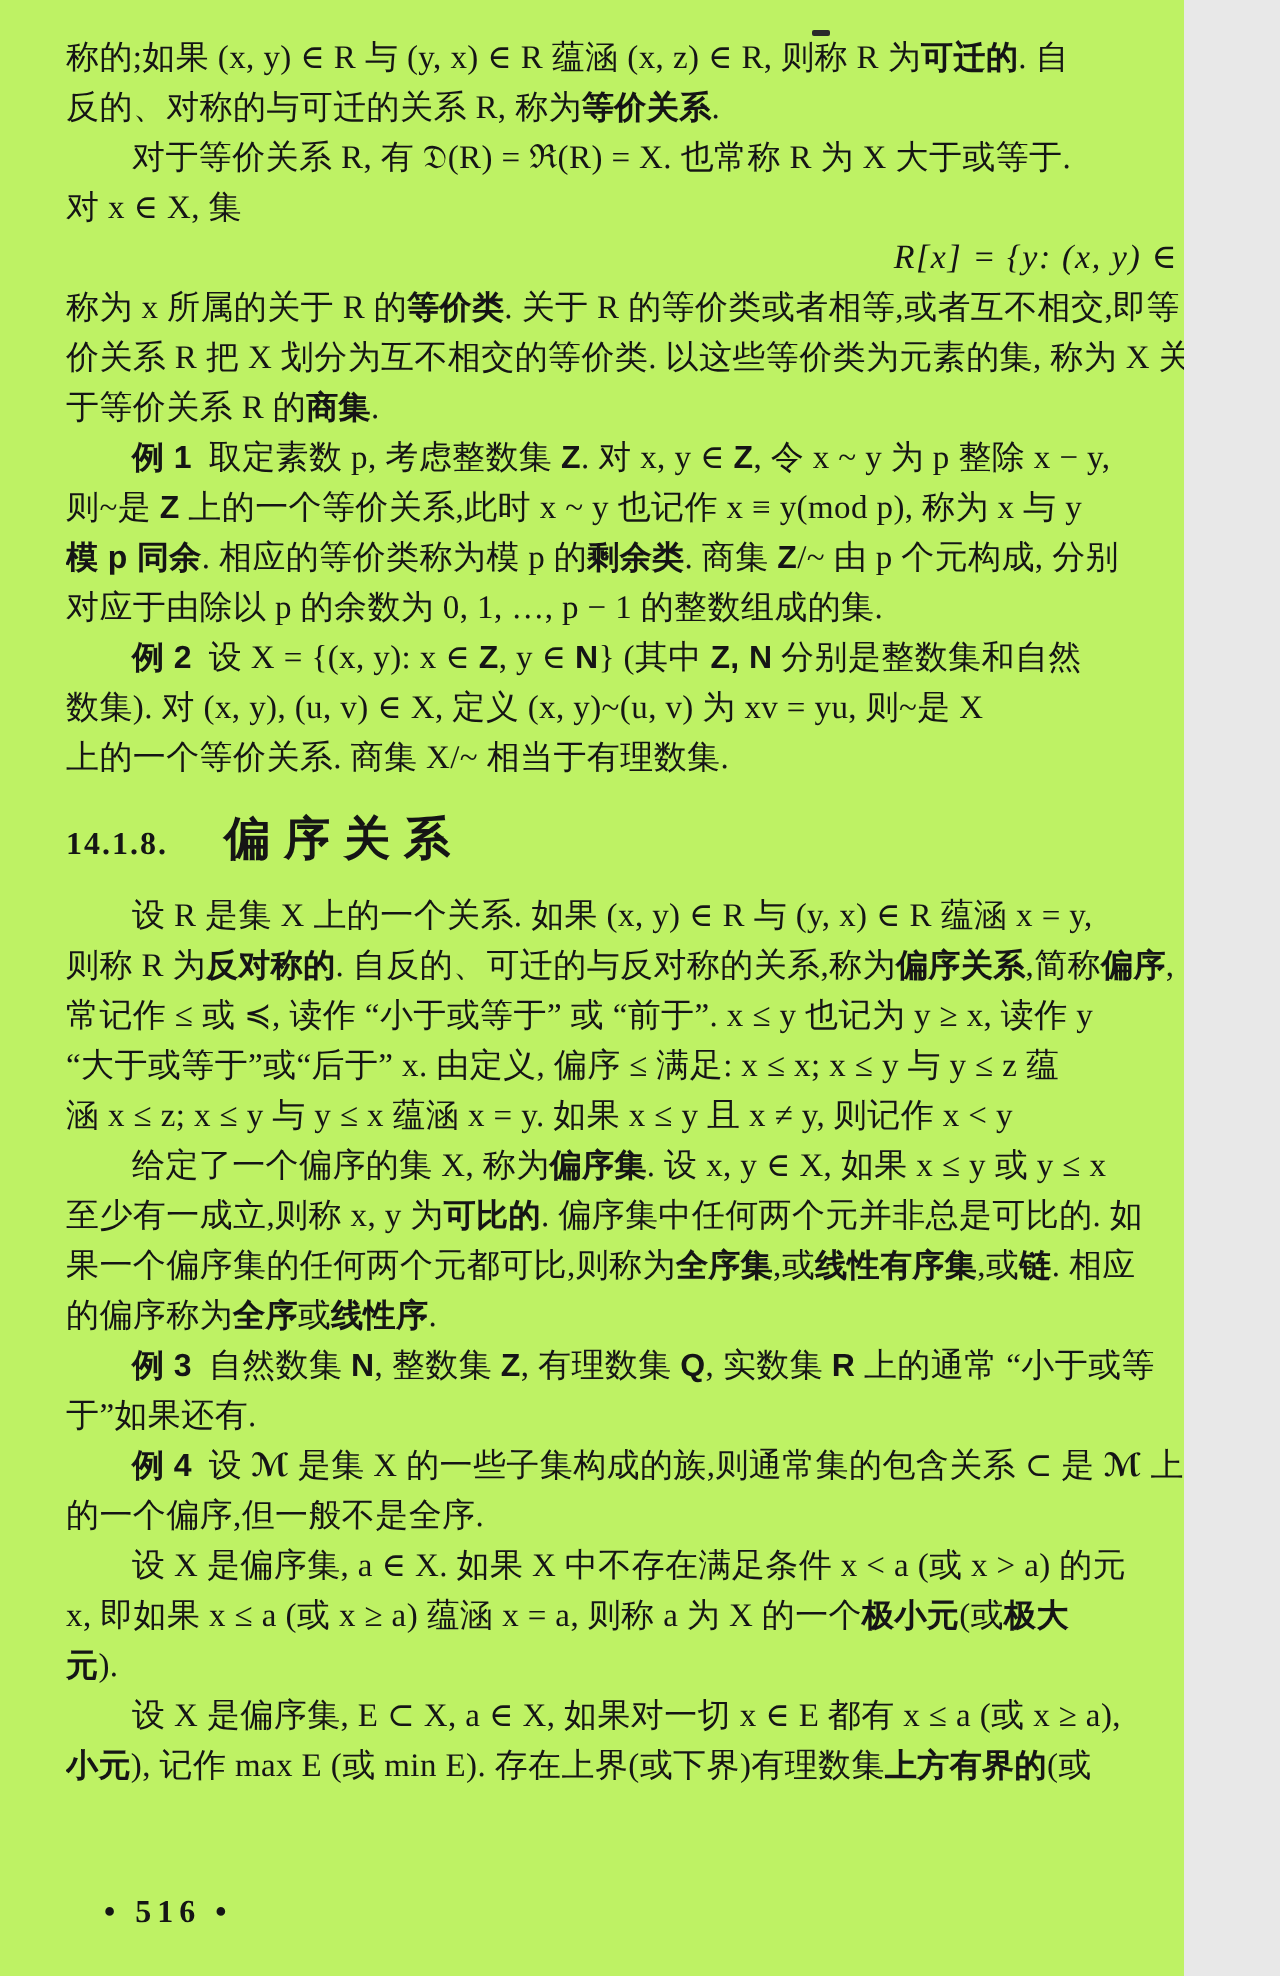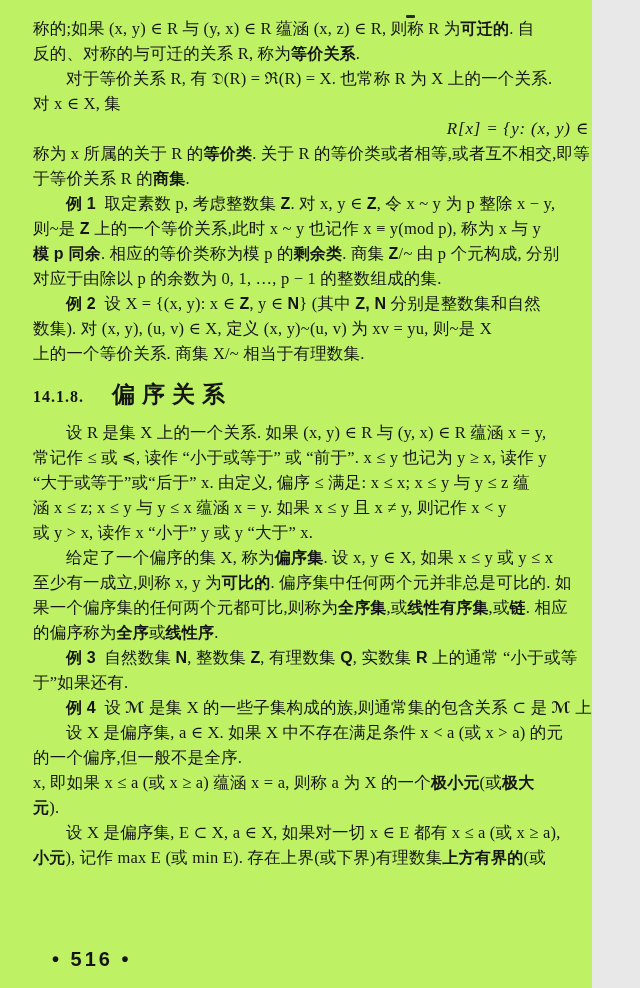--- a/index.html
+++ b/index.html
@@ -57,68 +57,69 @@
   .b {
     font-weight: 700;
     font-family: "Liberation Sans", "DejaVu Sans", sans-serif;
     font-size: 0.97em;
   }
   .page-number {
     position: absolute;
     left: 52px;
     top: 948px;
     font-weight: 700;
-    font-size: 20px;
+    font-size: 16px;
     letter-spacing: 3px;
-    font-family: Liberation Sans, sans-serif;
+    font-family: Liberation Serif, serif;
   }
   .artifact-dash {
     position: absolute;
     left: 406px;
     top: 15px;
     width: 9px;
     height: 3px;
     background: #2a2a2a;
     border-radius: 1px;
   }
 </style>
 </head>
 <body>
 
 <div class="page">
   <div class="artifact-dash"></div>
   <div class="text-block">
       <div class="line"><span>称的;如果 (x, y) ∈ R 与 (y, x) ∈ R 蕴涵 (x, z) ∈ R, 则称 R 为</span><span class="b">可迁的</span><span>.  自</span></div>
       <div class="line"><span>反的、对称的与可迁的关系 R, 称为</span><span class="b">等价关系</span><span>.</span></div>
-      <div class="line indent"><span>对于等价关系 R, 有 𝔇(R) = ℜ(R) = X.  也常称 R 为 X 上的一个关系.</span></div>
+      <div class="line indent"><span>对于等价关系 R, 有 𝔇(R) = ℜ(R) = X.  也常称 R 为 X 大于或等于.</span></div>
       <div class="line"><span>对 x ∈ X, 集</span></div>
       <div class="line center"><span>R[x] = {y: (x, y) ∈ R}</span></div>
       <div class="line"><span>称为 x 所属的关于 R 的</span><span class="b">等价类</span><span>.  关于 R 的等价类或者相等,或者互不相交,即等</span></div>
+      <div class="line"><span>价关系 R 把 X 划分为互不相交的等价类.  以这些等价类为元素的集, 称为 X 关</span></div>
       <div class="line"><span>于等价关系 R 的</span><span class="b">商集</span><span>.</span></div>
       <div class="line indent"><span class="b">例 1</span><span> 取定素数 p, 考虑整数集 </span><span class="b">Z</span><span>.  对 x, y ∈ </span><span class="b">Z</span><span>, 令 x ~ y 为 p 整除 x − y,</span></div>
       <div class="line"><span>则~是 </span><span class="b">Z</span><span> 上的一个等价关系,此时 x ~ y 也记作 x ≡ y(mod p), 称为 x 与 y</span></div>
       <div class="line"><span class="b">模 p 同余</span><span>.  相应的等价类称为模 p 的</span><span class="b">剩余类</span><span>.  商集 </span><span class="b">Z</span><span>/~ 由 p 个元构成, 分别</span></div>
       <div class="line"><span>对应于由除以 p 的余数为 0, 1, …, p − 1 的整数组成的集.</span></div>
       <div class="line indent"><span class="b">例 2</span><span> 设 X = {(x, y): x ∈ </span><span class="b">Z</span><span>, y ∈ </span><span class="b">N</span><span>} (其中 </span><span class="b">Z, N</span><span> 分别是整数集和自然</span></div>
       <div class="line"><span>数集).  对 (x, y), (u, v) ∈ X, 定义 (x, y)~(u, v) 为 xv = yu, 则~是 X</span></div>
       <div class="line"><span>上的一个等价关系. 商集 X/~ 相当于有理数集.</span></div>
       <div class="line heading"><span class="h-num">14.1.8.</span><span class="h-title">偏序关系</span></div>
       <div class="line indent"><span>设 R 是集 X 上的一个关系.  如果 (x, y) ∈ R 与 (y, x) ∈ R 蕴涵 x = y,</span></div>
+      <div class="line"><span>则称 R 为</span><span class="b">反对称的</span><span>.  自反的、可迁的与反对称的关系,称为</span><span class="b">偏序关系</span><span>,简称</span><span class="b">偏序</span><span>,</span></div>
       <div class="line"><span>常记作 ≤ 或 ≼, 读作 “小于或等于” 或 “前于”.  x ≤ y 也记为 y ≥ x, 读作 y</span></div>
       <div class="line"><span>“大于或等于”或“后于” x.  由定义, 偏序 ≤ 满足: x ≤ x;  x ≤ y 与 y ≤ z 蕴</span></div>
       <div class="line"><span>涵 x ≤ z;  x ≤ y 与 y ≤ x 蕴涵 x = y.  如果 x ≤ y 且 x ≠ y, 则记作 x &lt; y</span></div>
-      <div class="line"><span>或 y &gt; x, 读作 x “小于” y 或 y “大于” x.</span></div>
       <div class="line indent"><span>给定了一个偏序的集 X, 称为</span><span class="b">偏序集</span><span>. 设 x, y ∈ X, 如果 x ≤ y 或 y ≤ x</span></div>
       <div class="line"><span>至少有一成立,则称 x, y 为</span><span class="b">可比的</span><span>.  偏序集中任何两个元并非总是可比的.  如</span></div>
       <div class="line"><span>果一个偏序集的任何两个元都可比,则称为</span><span class="b">全序集</span><span>,或</span><span class="b">线性有序集</span><span>,或</span><span class="b">链</span><span>.  相应</span></div>
       <div class="line"><span>的偏序称为</span><span class="b">全序</span><span>或</span><span class="b">线性序</span><span>.</span></div>
       <div class="line indent"><span class="b">例 3</span><span> 自然数集 </span><span class="b">N</span><span>, 整数集 </span><span class="b">Z</span><span>, 有理数集 </span><span class="b">Q</span><span>, 实数集 </span><span class="b">R</span><span> 上的通常 “小于或等</span></div>
       <div class="line"><span>于”如果还有.</span></div>
       <div class="line indent"><span class="b">例 4</span><span> 设 </span><span class="b">ℳ</span><span> 是集 X 的一些子集构成的族,则通常集的包含关系 ⊂ 是 </span><span class="b">ℳ</span><span> 上</span></div>
+      <div class="line"><span>的一个偏序,但一般不是全序.</span></div>
       <div class="line indent"><span>设 X 是偏序集, a ∈ X.  如果 X 中不存在满足条件 x &lt; a (或 x &gt; a) 的元</span></div>
-      <div class="line"><span>的一个偏序,但一般不是全序.</span></div>
       <div class="line"><span>x, 即如果 x ≤ a (或 x ≥ a) 蕴涵 x = a, 则称 a 为 X 的一个</span><span class="b">极小元</span><span>(或</span><span class="b">极大</span></div>
       <div class="line"><span class="b">元</span><span>).</span></div>
       <div class="line indent"><span>设 X 是偏序集, E ⊂ X, a ∈ X, 如果对一切 x ∈ E 都有 x ≤ a (或 x ≥ a),</span></div>
       <div class="line"><span class="b">小元</span><span>), 记作 max E (或 min E).  存在上界(或下界)有理数集</span><span class="b">上方有界的</span><span>(或</span></div>
     </div>
   <div class="page-number">• 516 •</div>
 </div>
 
 </body></html>

